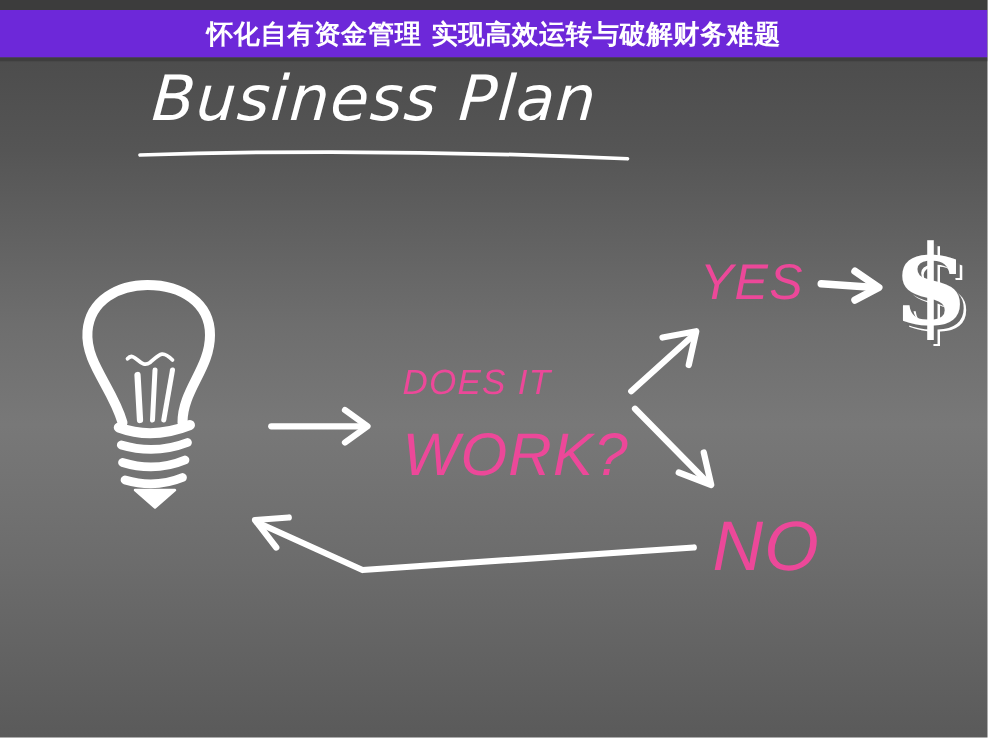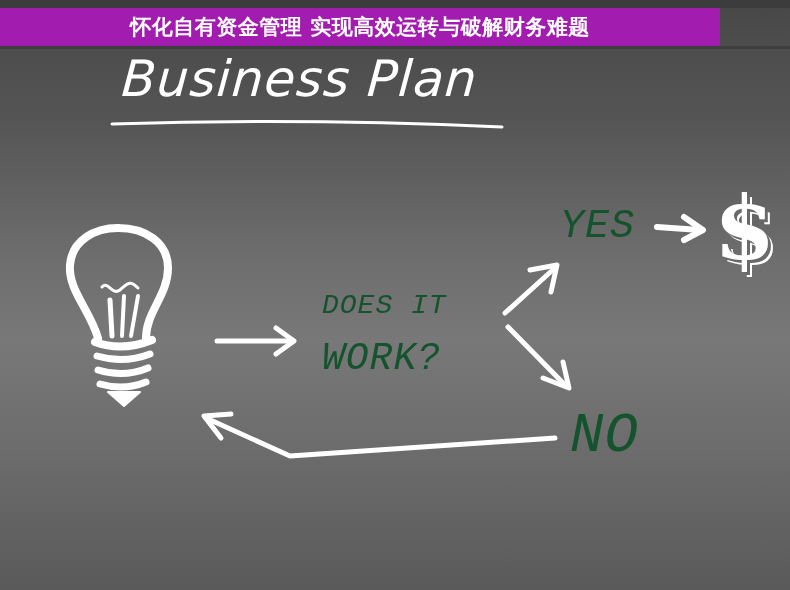--- a/index.html
+++ b/index.html
@@ -3,38 +3,38 @@
 <meta charset="utf-8">
 <style>
   html, body { margin: 0; padding: 0; }
   body {
     width: 790px; height: 590px; overflow: hidden; position: relative;
     font-family: "DejaVu Sans", sans-serif;
     background: linear-gradient(to bottom, #474747 0px, #555 120px, #6e6e6e 260px, #787878 340px, #6c6c6c 450px, #5a5a5a 590px);
   }
   .top-strip { position: absolute; left: 0; top: 0; width: 790px; height: 8px; background: #3c3c3c; }
   .banner {
-    position: absolute; left: 0; top: 8px; width: 720px; height: 38px;
-    background: #a21caf; color: #fff; text-align: center;
+    position: absolute; left: 0; top: 8px; width: 790px; height: 38px;
+    background: #6d28d9; color: #fff; text-align: center;
     font-family: "DejaVu Sans", sans-serif; font-weight: bold; font-size: 21px; line-height: 38px;
     letter-spacing: 0.5px;
   }
   .banner-bottom { position: absolute; left: 0; top: 46px; width: 790px; height: 3px; background: #3e3e3e; }
   .title {
     position: absolute; left: 122px; top: 50px;
     color: #fff; font-family: "DejaVu Sans", sans-serif; font-size: 50px; font-weight: normal;
     font-style: italic; letter-spacing: 1px; transform: skewX(-4deg);
   }
   .chalk {
-    position: absolute; color: #14532d;
-    font-family: Liberation Mono, monospace; font-style: italic;
+    position: absolute; color: #ec4899;
+    font-family: Liberation Sans, sans-serif; font-style: italic;
     letter-spacing: 1px;
   }
   .q1 { left: 322px; top: 290px; font-size: 28px; }
-  .q2 { left: 322px; top: 337px; font-size: 38px; }
+  .q2 { left: 322px; top: 337px; font-size: 48px; }
   .yes { left: 560px; top: 204px; font-size: 40px; }
   .no { left: 570px; top: 404px; font-size: 56px; }
   .dollar {
     position: absolute; left: 714px; top: 178px; color: #fff;
     font-family: "DejaVu Serif", serif; font-weight: bold; font-size: 88px; line-height: 100px;
     text-shadow: 3px 3px 0 #6a6a6a, 5px 5px 0 #ffffff;
   }
   svg.overlay { position: absolute; left: 0; top: 0; }
 </style>
 </head>

